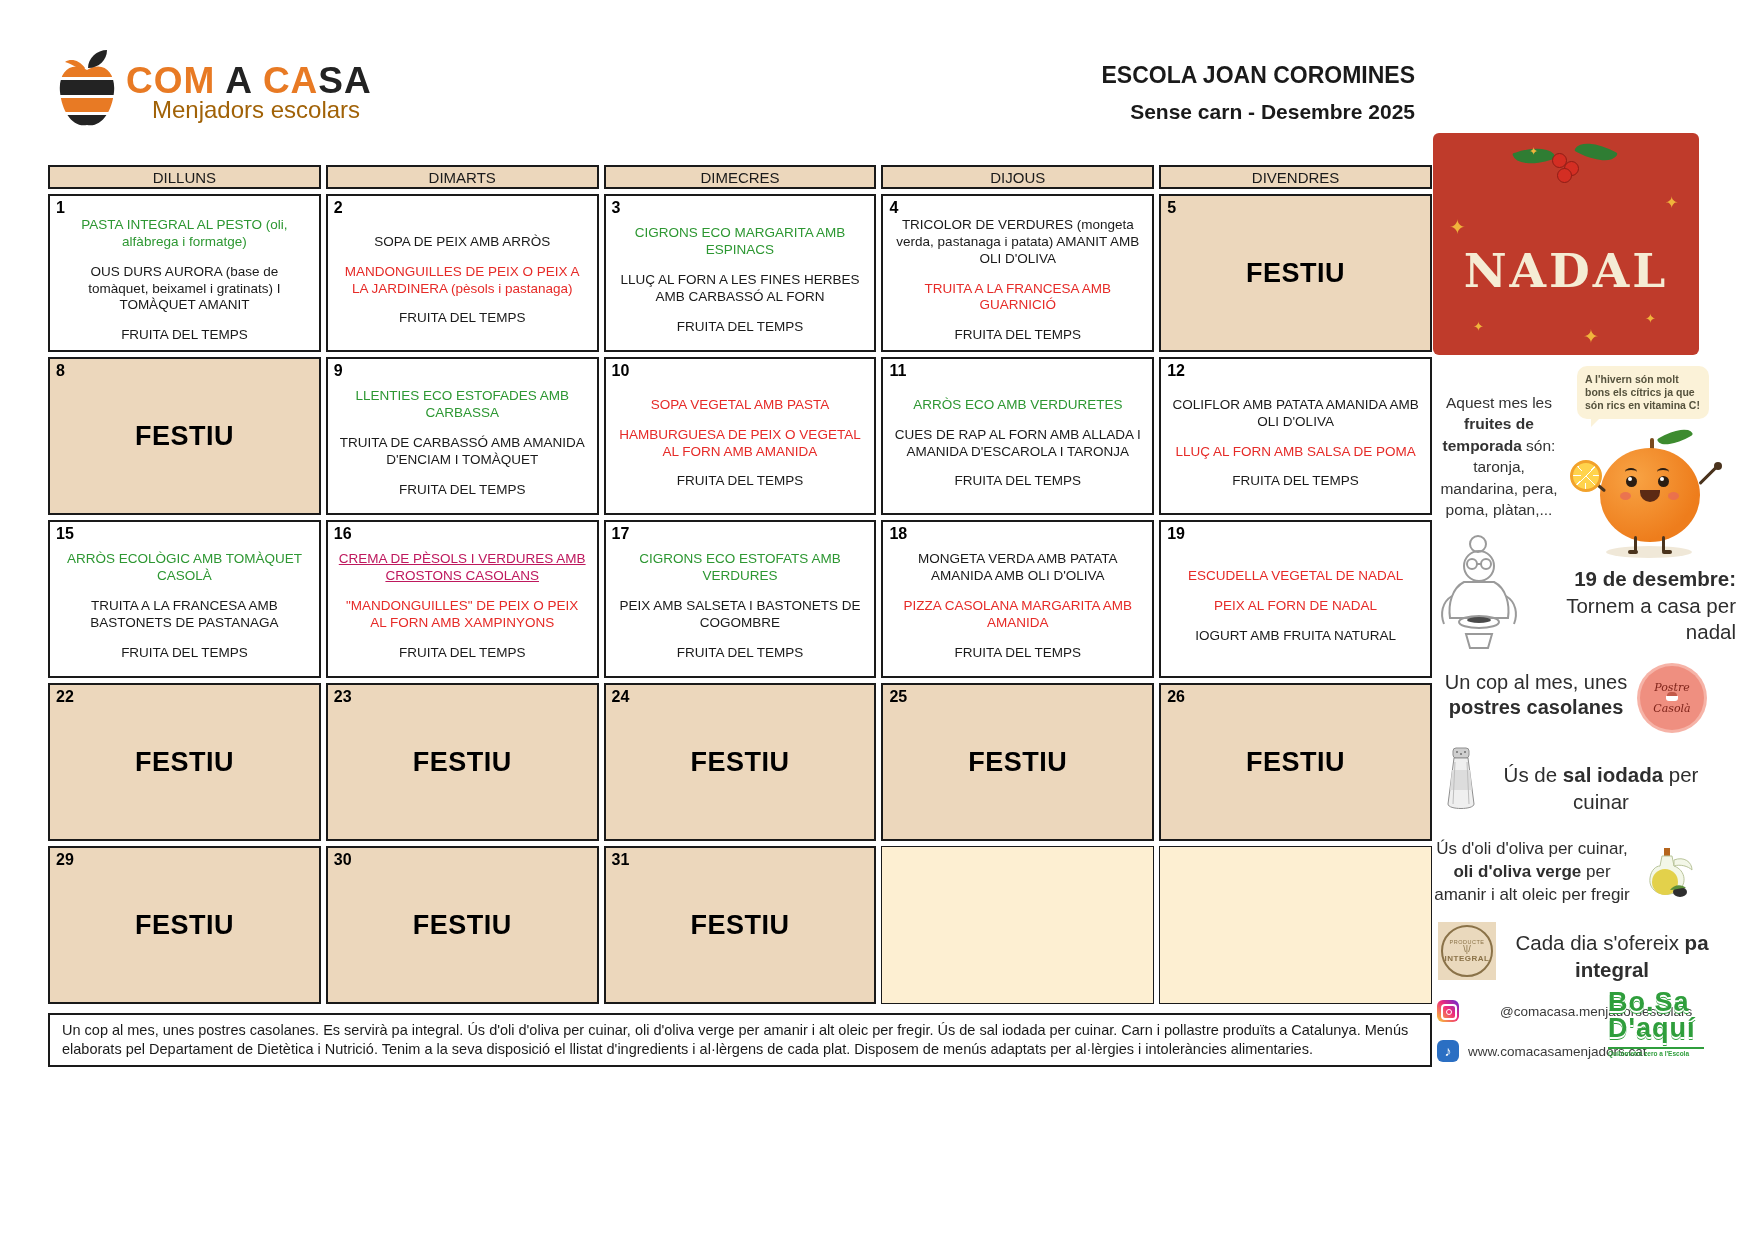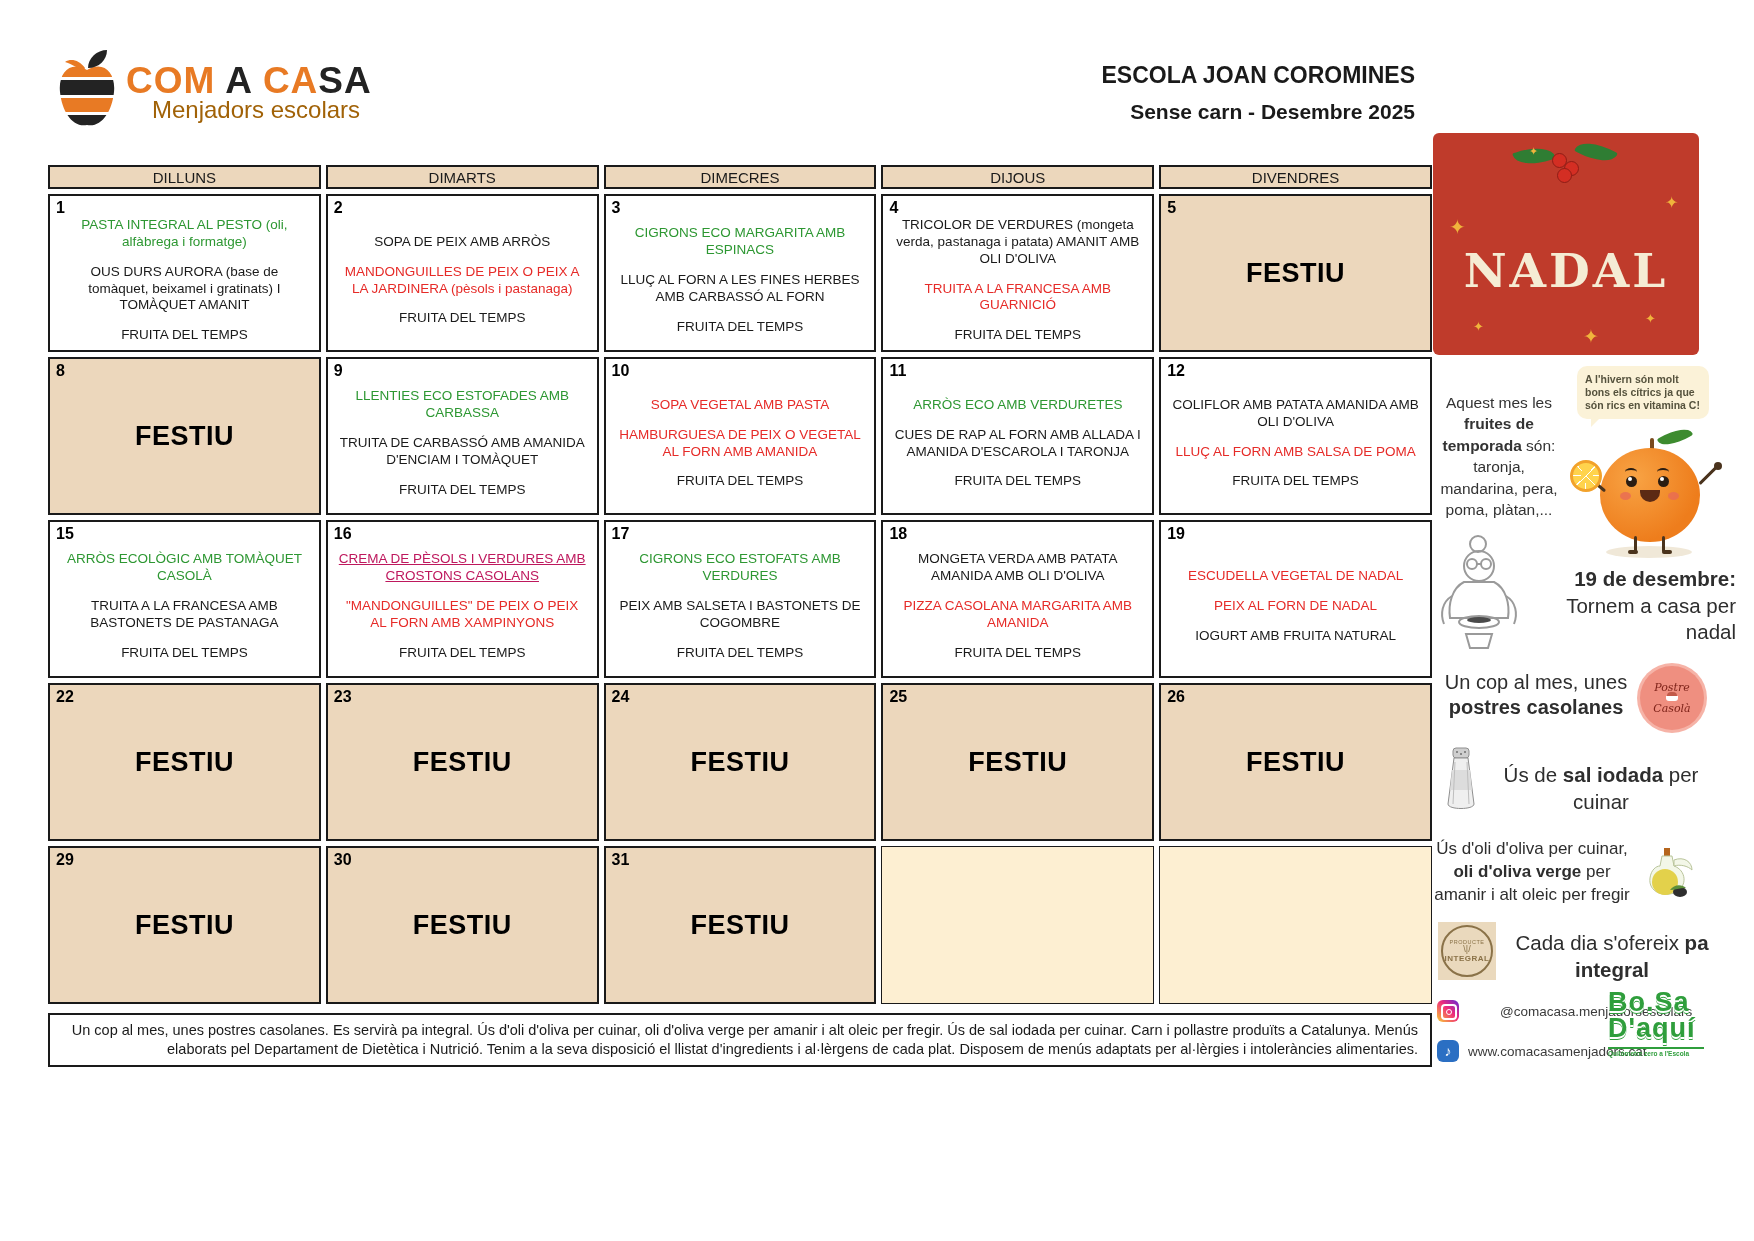--- a/index.html
+++ b/index.html
@@ -22,21 +22,21 @@
   .cell .day-num{position:absolute;top:3px;left:6px;font-weight:bold;font-size:16px;color:#000;}
   .cell.menu .items{height:100%;box-sizing:border-box;display:flex;flex-direction:column;
                     justify-content:center;gap:13px;padding:22px 9px 7px;text-align:center;
                     font-size:13.5px;line-height:1.25;}
   .cell.festiu{background:#ecd7bc;}
   .cell.festiu .festiu-label{height:100%;display:flex;align-items:center;justify-content:center;
                     font-size:27px;font-weight:bold;letter-spacing:.5px;color:#000;}
   .cell.empty{background:#fdefd2;border-width:1.5px;}
 
   .footer-note{position:absolute;left:48px;top:1013px;width:1384px;box-sizing:border-box;
-               border:2px solid #1a1a1a;padding:6px 12px;text-align:right;font-size:14.5px;line-height:1.3;}
+               border:2px solid #1a1a1a;padding:6px 12px;text-align:left;font-size:14.5px;line-height:1.3;}
 
   
   .bon-nadal{position:absolute;left:1433px;top:133px;width:266px;height:222px;background:#bf3b2b;
              border-radius:6px;overflow:hidden;}
   .bn-line{position:absolute;width:100%;text-align:center;color:#f5ecd4;
            font-family:"DejaVu Serif",serif;font-weight:bold;font-size:47px;letter-spacing:3px;}
   .bn-1{top:48px;} .bn-2{top:110px;}
   .sparkle{position:absolute;color:#f0b43c;font-size:16px;}
   .holly{position:absolute;left:50%;top:6px;width:0;height:0;}
   .holly .leaf{position:absolute;width:40px;height:18px;background:#2f7d33;border-radius:2px 100% 2px 100%;}

